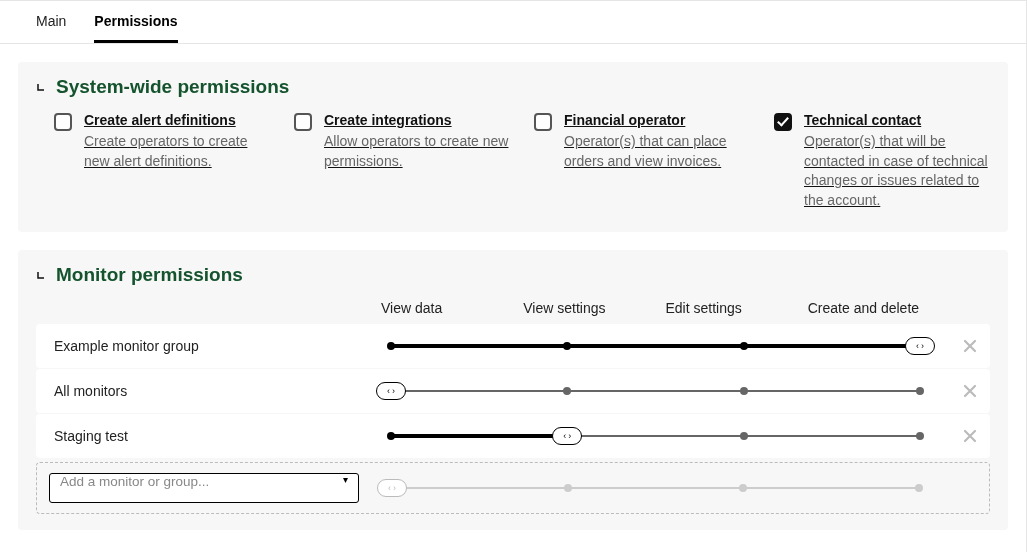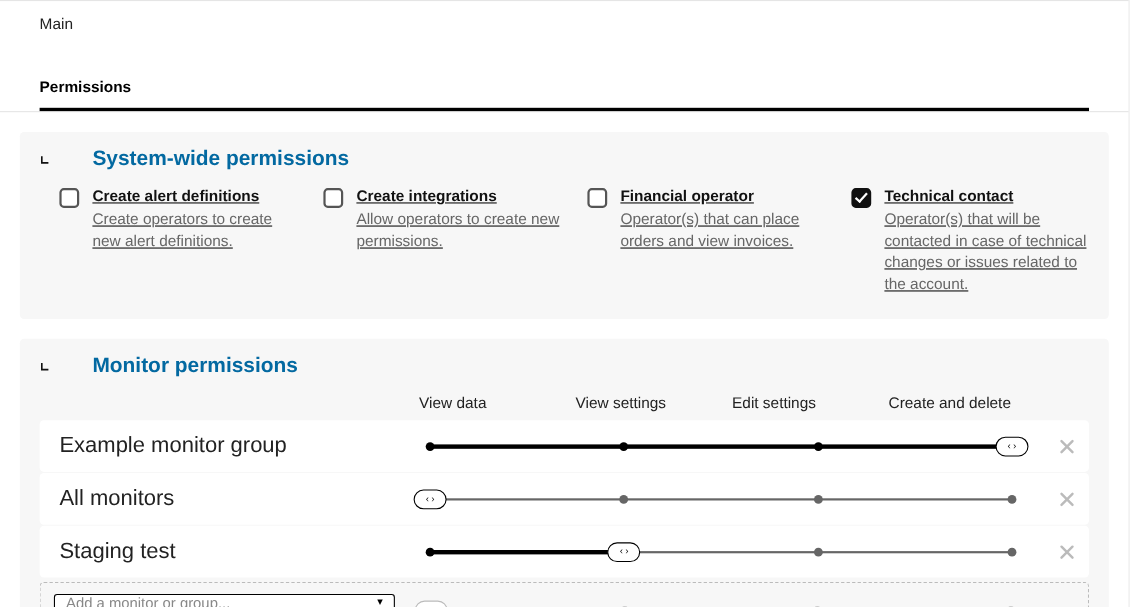--- a/index.html
+++ b/index.html
@@ -20,21 +20,20 @@
     width: 1027px;
     min-height: 552px;
     position: relative;
   }
   .tabs {
     display: flex;
     gap: 28px;
     padding: 12px 36px 0 36px;
     border-bottom: 1px solid #e5e5e5;
     border-top: 1px solid #e5e5e5;
-    flex-direction: column;
   }
   .tab {
     font-size: 14px;
     font-weight: 500;
     color: #222;
     padding-bottom: 14px;
     cursor: pointer;
   }
   .tab.active {
     font-weight: 700;
@@ -58,22 +57,21 @@
     width: 10px;
     height: 10px;
     display: inline-flex;
     align-items: center;
     justify-content: center;
   }
   .collapse-icon svg { display: block; }
   .section-title {
     font-size: 19px;
     font-weight: 700;
-    color: #0369a1;
-    margin-left: 28px;
+    color: #14532d;
   }
 
   
   .perm-grid {
     display: grid;
     grid-template-columns: 1fr 1fr 1fr 1fr;
     gap: 34px 24px;
     padding-left: 18px;
     text-decoration: underline;
   }
@@ -136,21 +134,21 @@
     display: grid;
     grid-template-columns: 345px 1fr 40px;
     align-items: center;
     background: #fff;
     border-radius: 4px;
     padding: 12px 0 12px 0;
     min-height: 44px;
     margin-bottom: 1px;
   }
   .mp-name {
-    font-size: 20px;
+    font-size: 14px;
     color: #222;
     padding-left: 18px;
   }
   .mp-track-wrap {
     position: relative;
     padding: 0 30px 0 10px;
   }
   .track {
     position: relative;
     height: 2px;

